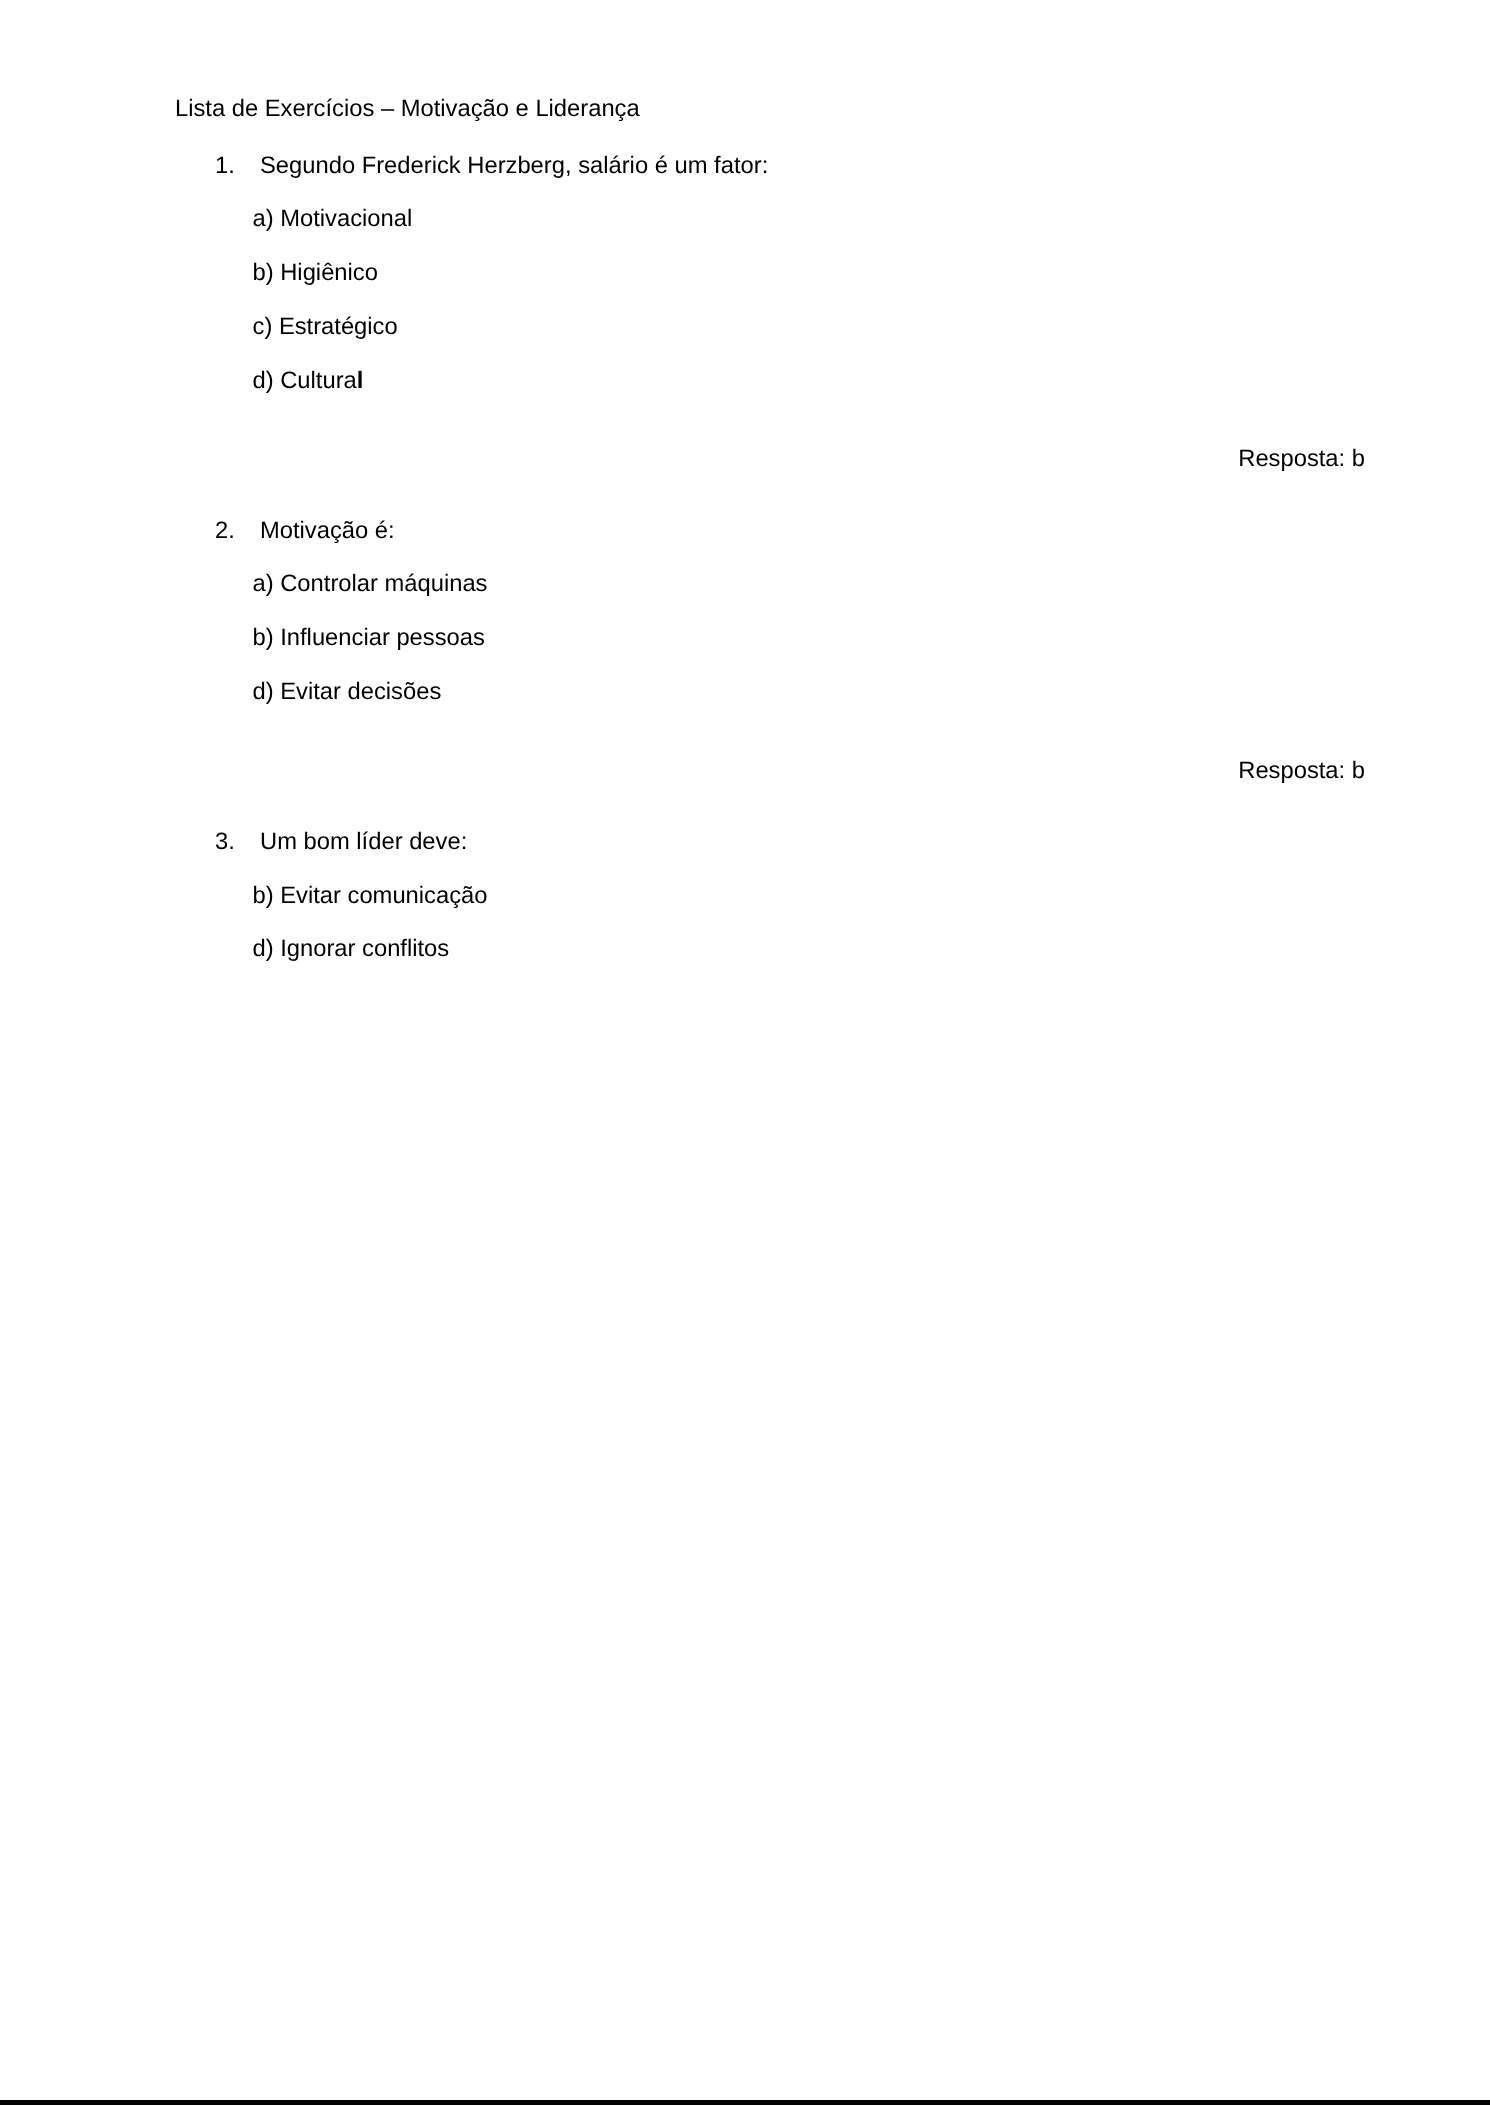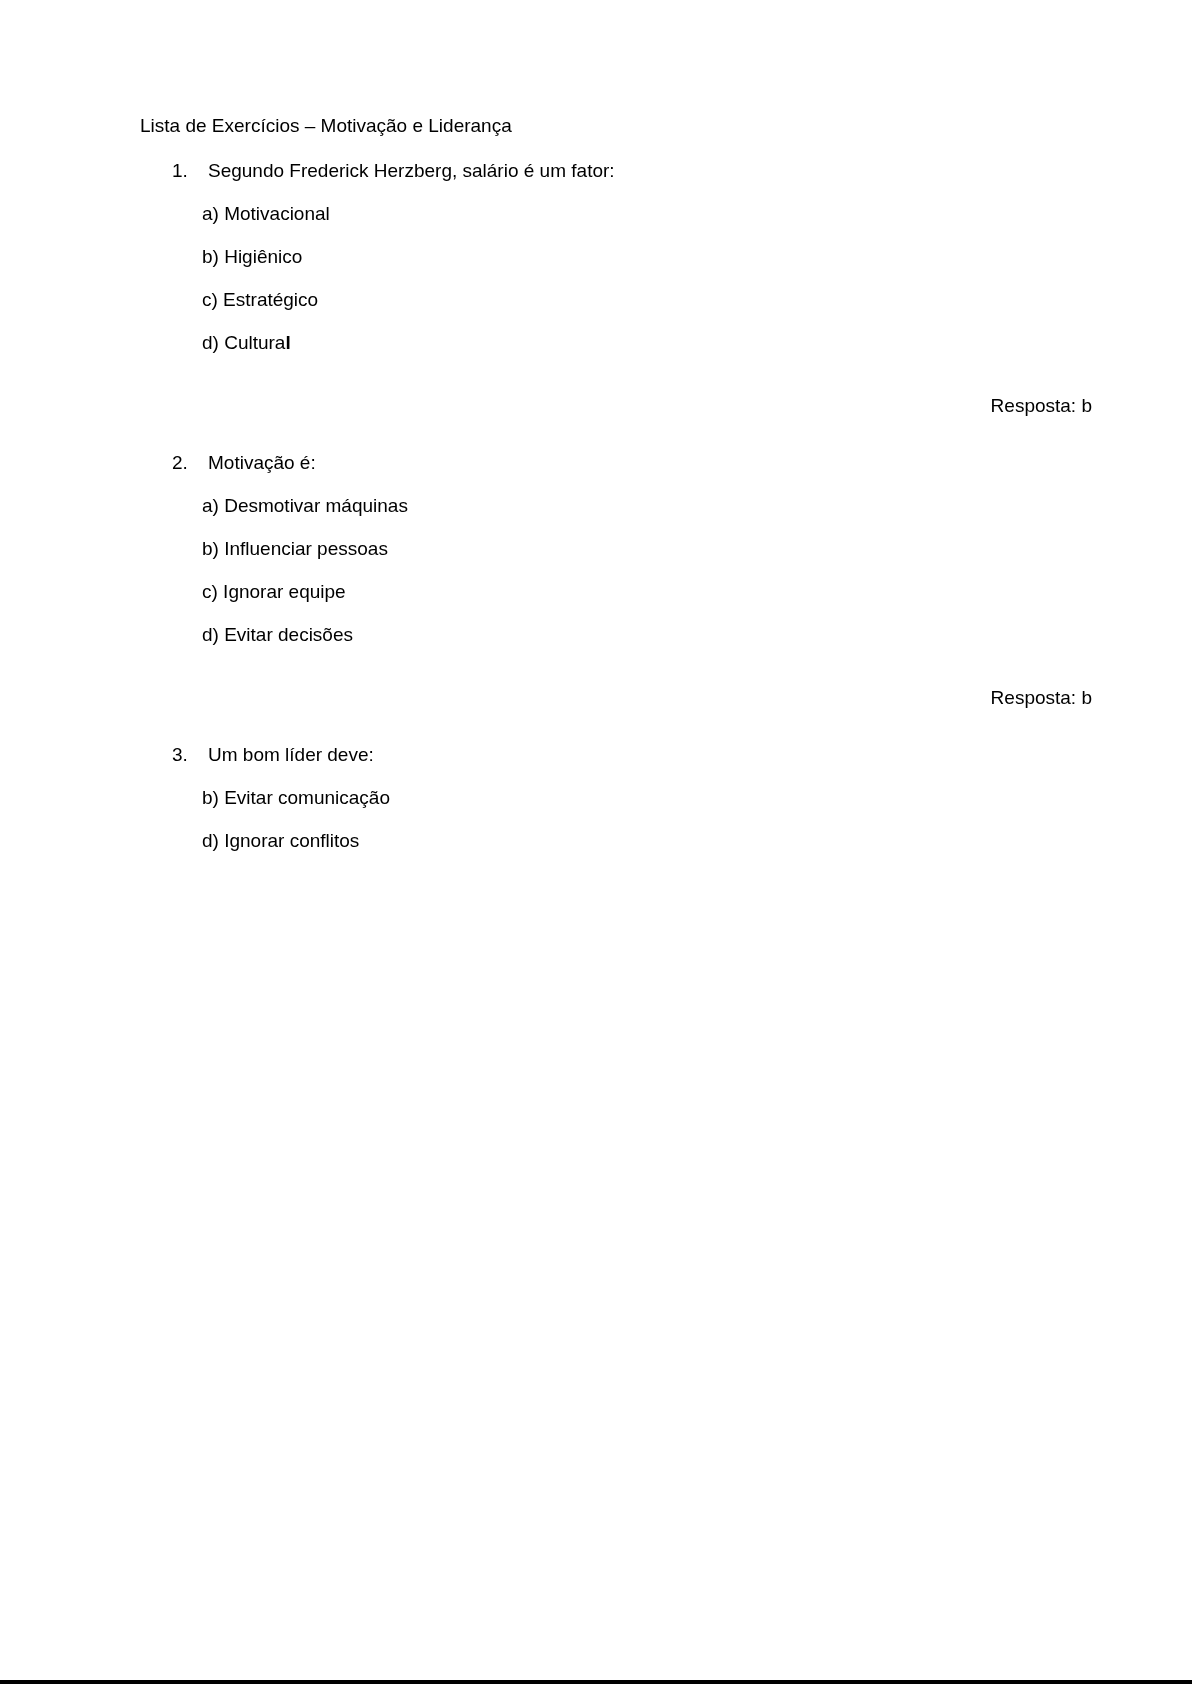--- a/index.html
+++ b/index.html
@@ -7,21 +7,21 @@
     width: 1192px;
     height: 1685px;
     background: #ffffff;
     position: relative;
     overflow: hidden;
     font-family: "Liberation Sans", sans-serif;
     font-size: 19px;
     line-height: 27px;
     color: #000000;
   }
-  .page { padding: 112px 100px 0 140px; }
+  .page { padding: 74px 100px 0 140px; }
   .title { margin: 0 0 18px 0; font-weight: normal; }
   .heading { margin: 0 0 24px 0; font-weight: bold; }
   .question-block { padding-left: 46px; margin: 0 0 36px 0; }
   .q-line { display: flex; margin-left: -14px; }
   .q-num { min-width: 36px; flex: 0 0 auto; }
   .q-text { flex: 1 1 auto; }
   .option { margin: 16px; }
   .bold-part { font-weight: bold; }
   .answer { margin: 0 0 30px 0; text-align: right; }
   .bottom-bar {
@@ -51,23 +51,22 @@
     <div class="option"><span>d) Cultura</span><span class="bold-part">l</span></div>
   </section>
 
   <p class="answer">Resposta: b</p>
 
   <section class="question-block">
     <div class="q-line">
       <span class="q-num">2.</span>
       <span class="q-text">Motivação é:</span>
     </div>
-    <div class="option"><span>a) Desmotivar máquinas</span></div>
+    <div class="option"><span>a) Controlar máquinas</span></div>
     <div class="option"><span>b) Influenciar pessoas</span></div>
-    <div class="option"><span>c) Ignorar equipe</span></div>
     <div class="option"><span>d) Evitar decisões</span></div>
   </section>
 
   <p class="answer">Resposta: b</p>
 
   <section class="question-block">
     <div class="q-line">
       <span class="q-num">3.</span>
       <span class="q-text">Um bom líder deve:</span>
     </div>

